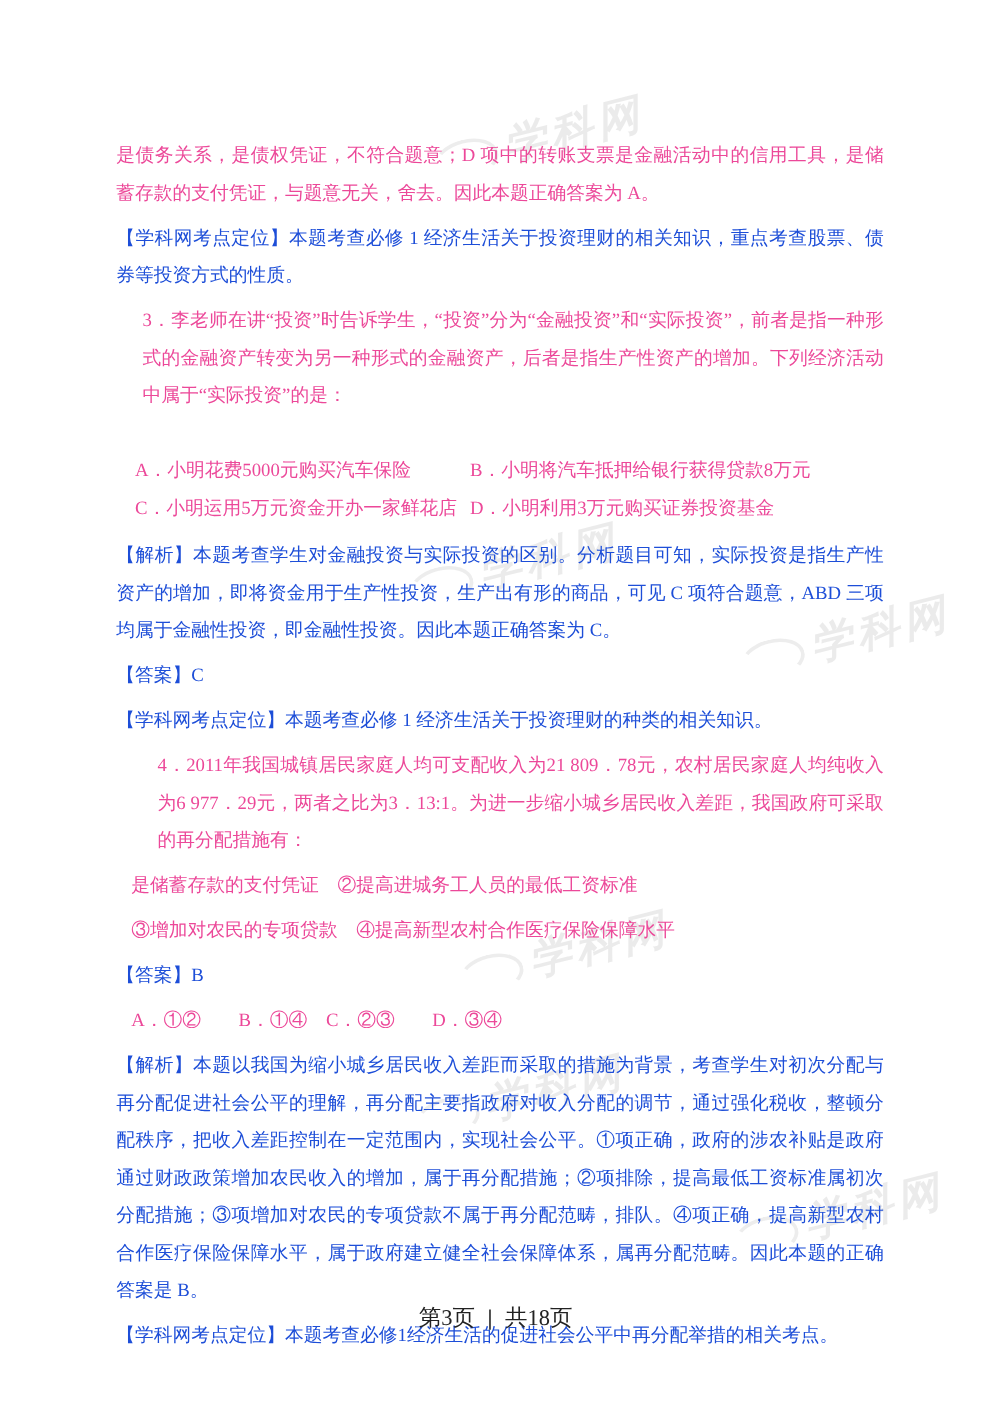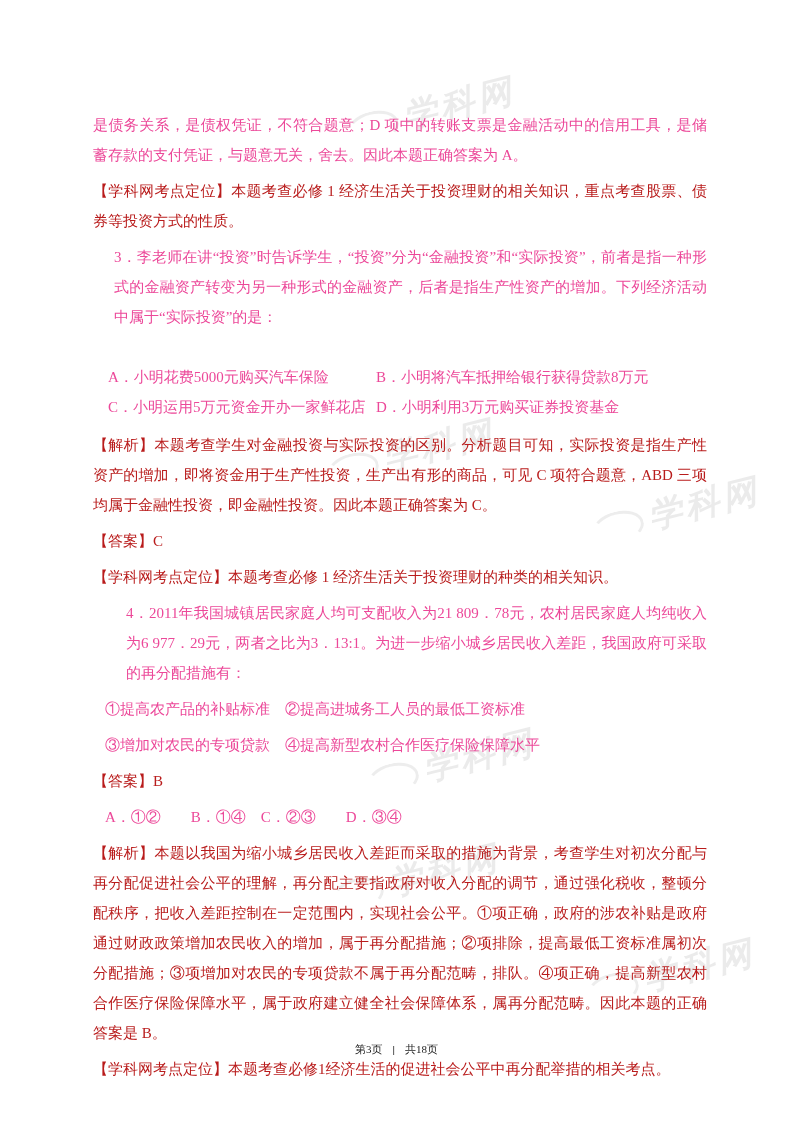--- a/index.html
+++ b/index.html
@@ -41,39 +41,39 @@
   .content {
     position: absolute;
     top: 110px;
     left: 93px;
     width: 614px;
     font-size: 15px;
     line-height: 30px;
     text-align: justify;
   }
   .block { margin-bottom: 6px; }
-  .red { color: #b91c1c; }
+  .red { color: #1d4ed8; }
   .black { color: #ec4899; }
   .q-start { margin-top: 6px; margin-left: 21px; }
   .indented { padding-left: 12px; }
   .options-grid {
     display: grid;
     grid-template-columns: 268px 1fr;
     padding-left: 15px;
     line-height: 30px;
     margin-bottom: 8px;
     margin-top: 30px;
   }
   .footer {
     position: absolute;
     top: 1042px;
     left: 0;
     width: 793px;
     text-align: center;
-    font-size: 11px;
+    font-size: 18px;
     color: #222222;
     font-family: "Liberation Serif", "DejaVu Serif", serif;
   }
   .footer .divider {
     display: inline-block;
     margin: 0 10px;
     font-weight: bold;
   }
 </style>
 </head>
@@ -106,21 +106,21 @@
     </div>
 
     <p class="block red">【解析】本题考查学生对金融投资与实际投资的区别。分析题目可知，实际投资是指生产性资产的增加，即将资金用于生产性投资，生产出有形的商品，可见 C 项符合题意，ABD 三项均属于金融性投资，即金融性投资。因此本题正确答案为 C。</p>
 
     <p class="block red">【答案】C</p>
 
     <p class="block red">【学科网考点定位】本题考查必修 1 经济生活关于投资理财的种类的相关知识。</p>
 
     <p class="block black q-start indented">4．2011年我国城镇居民家庭人均可支配收入为21 809．78元，农村居民家庭人均纯收入为6 977．29元，两者之比为3．13:1。为进一步缩小城乡居民收入差距，我国政府可采取的再分配措施有：</p>
 
-    <p class="block black indented">①提高农产品的补贴标准　②提高进城务工人员的最低工资标准</p>
+    <p class="block black indented">是储蓄存款的支付凭证　②提高进城务工人员的最低工资标准</p>
 
     <p class="block black indented">③增加对农民的专项贷款　④提高新型农村合作医疗保险保障水平</p>
 
     <p class="block red">【答案】B</p>
 
     <p class="block black indented">A．①②　　B．①④　C．②③　　D．③④</p>
 
     <p class="block red">【解析】本题以我国为缩小城乡居民收入差距而采取的措施为背景，考查学生对初次分配与再分配促进社会公平的理解，再分配主要指政府对收入分配的调节，通过强化税收，整顿分配秩序，把收入差距控制在一定范围内，实现社会公平。①项正确，政府的涉农补贴是政府通过财政政策增加农民收入的增加，属于再分配措施；②项排除，提高最低工资标准属初次分配措施；③项增加对农民的专项贷款不属于再分配范畴，排队。④项正确，提高新型农村合作医疗保险保障水平，属于政府建立健全社会保障体系，属再分配范畴。因此本题的正确答案是 B。</p>
 
     <p class="block red">【学科网考点定位】本题考查必修1经济生活的促进社会公平中再分配举措的相关考点。</p>

